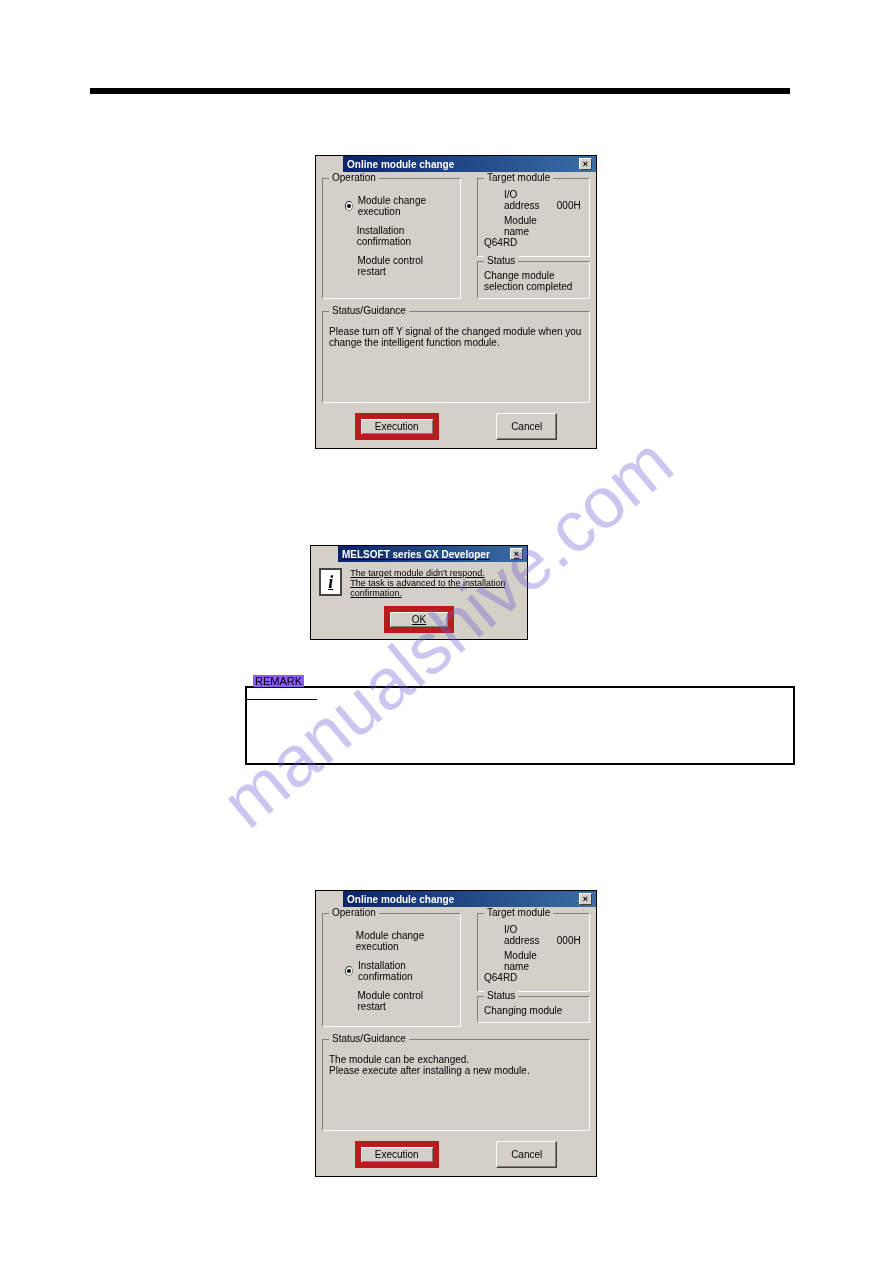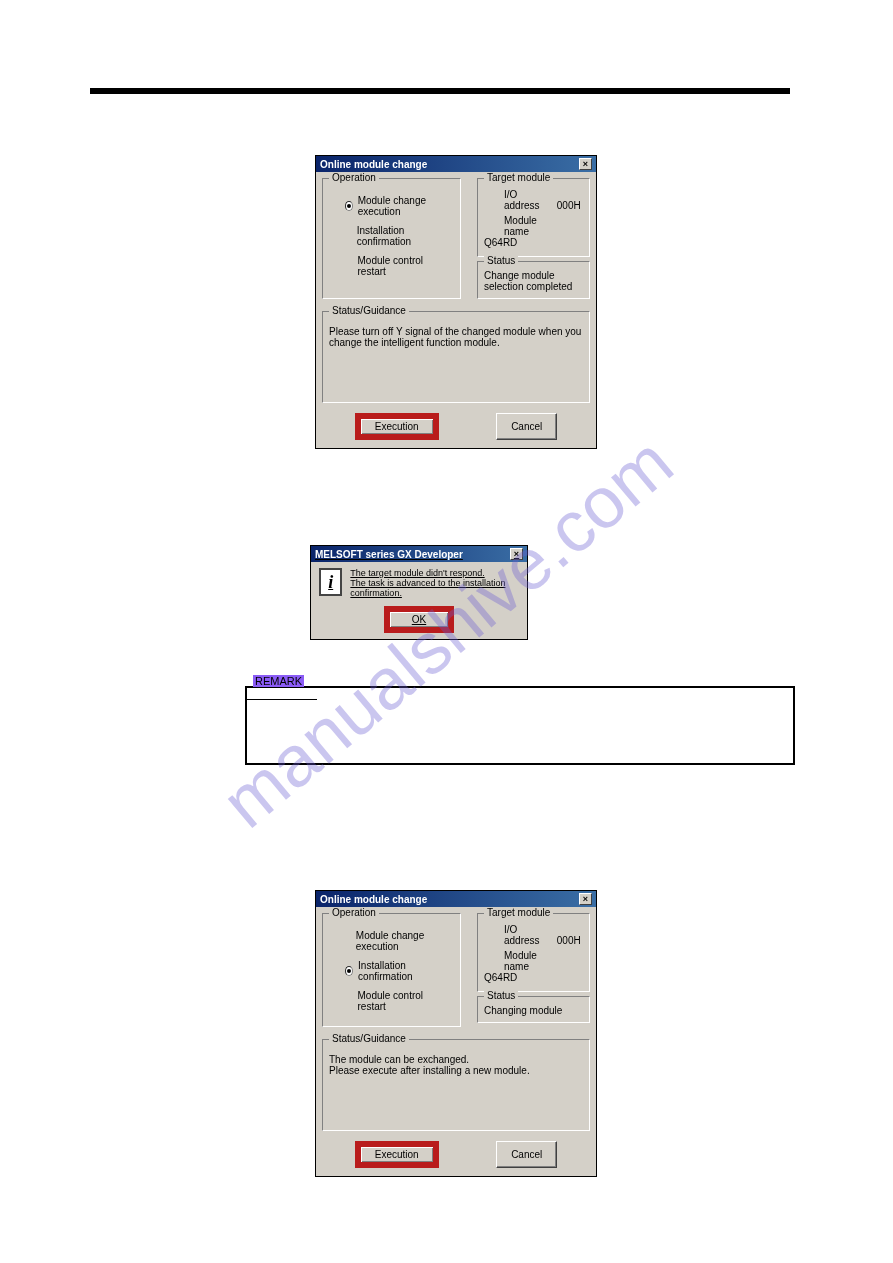--- a/index.html
+++ b/index.html
@@ -27,20 +27,21 @@
     }
     .title-bar {
       background: linear-gradient(to right, #0a246a, #3a6ea5);
       color: #fff;
       font-weight: bold;
       padding: 8px 4px;
       display: flex;
       justify-content: space-between;
       align-items: center;
       height: 16px;
+      margin-left: 27px;
     }
     .close-btn-box {
       background: #d4d0c8;
       color: #000;
       width: 13px;
       height: 12px;
       display: flex;
       align-items: center;
       justify-content: center;
       border: 1px solid #fff;

